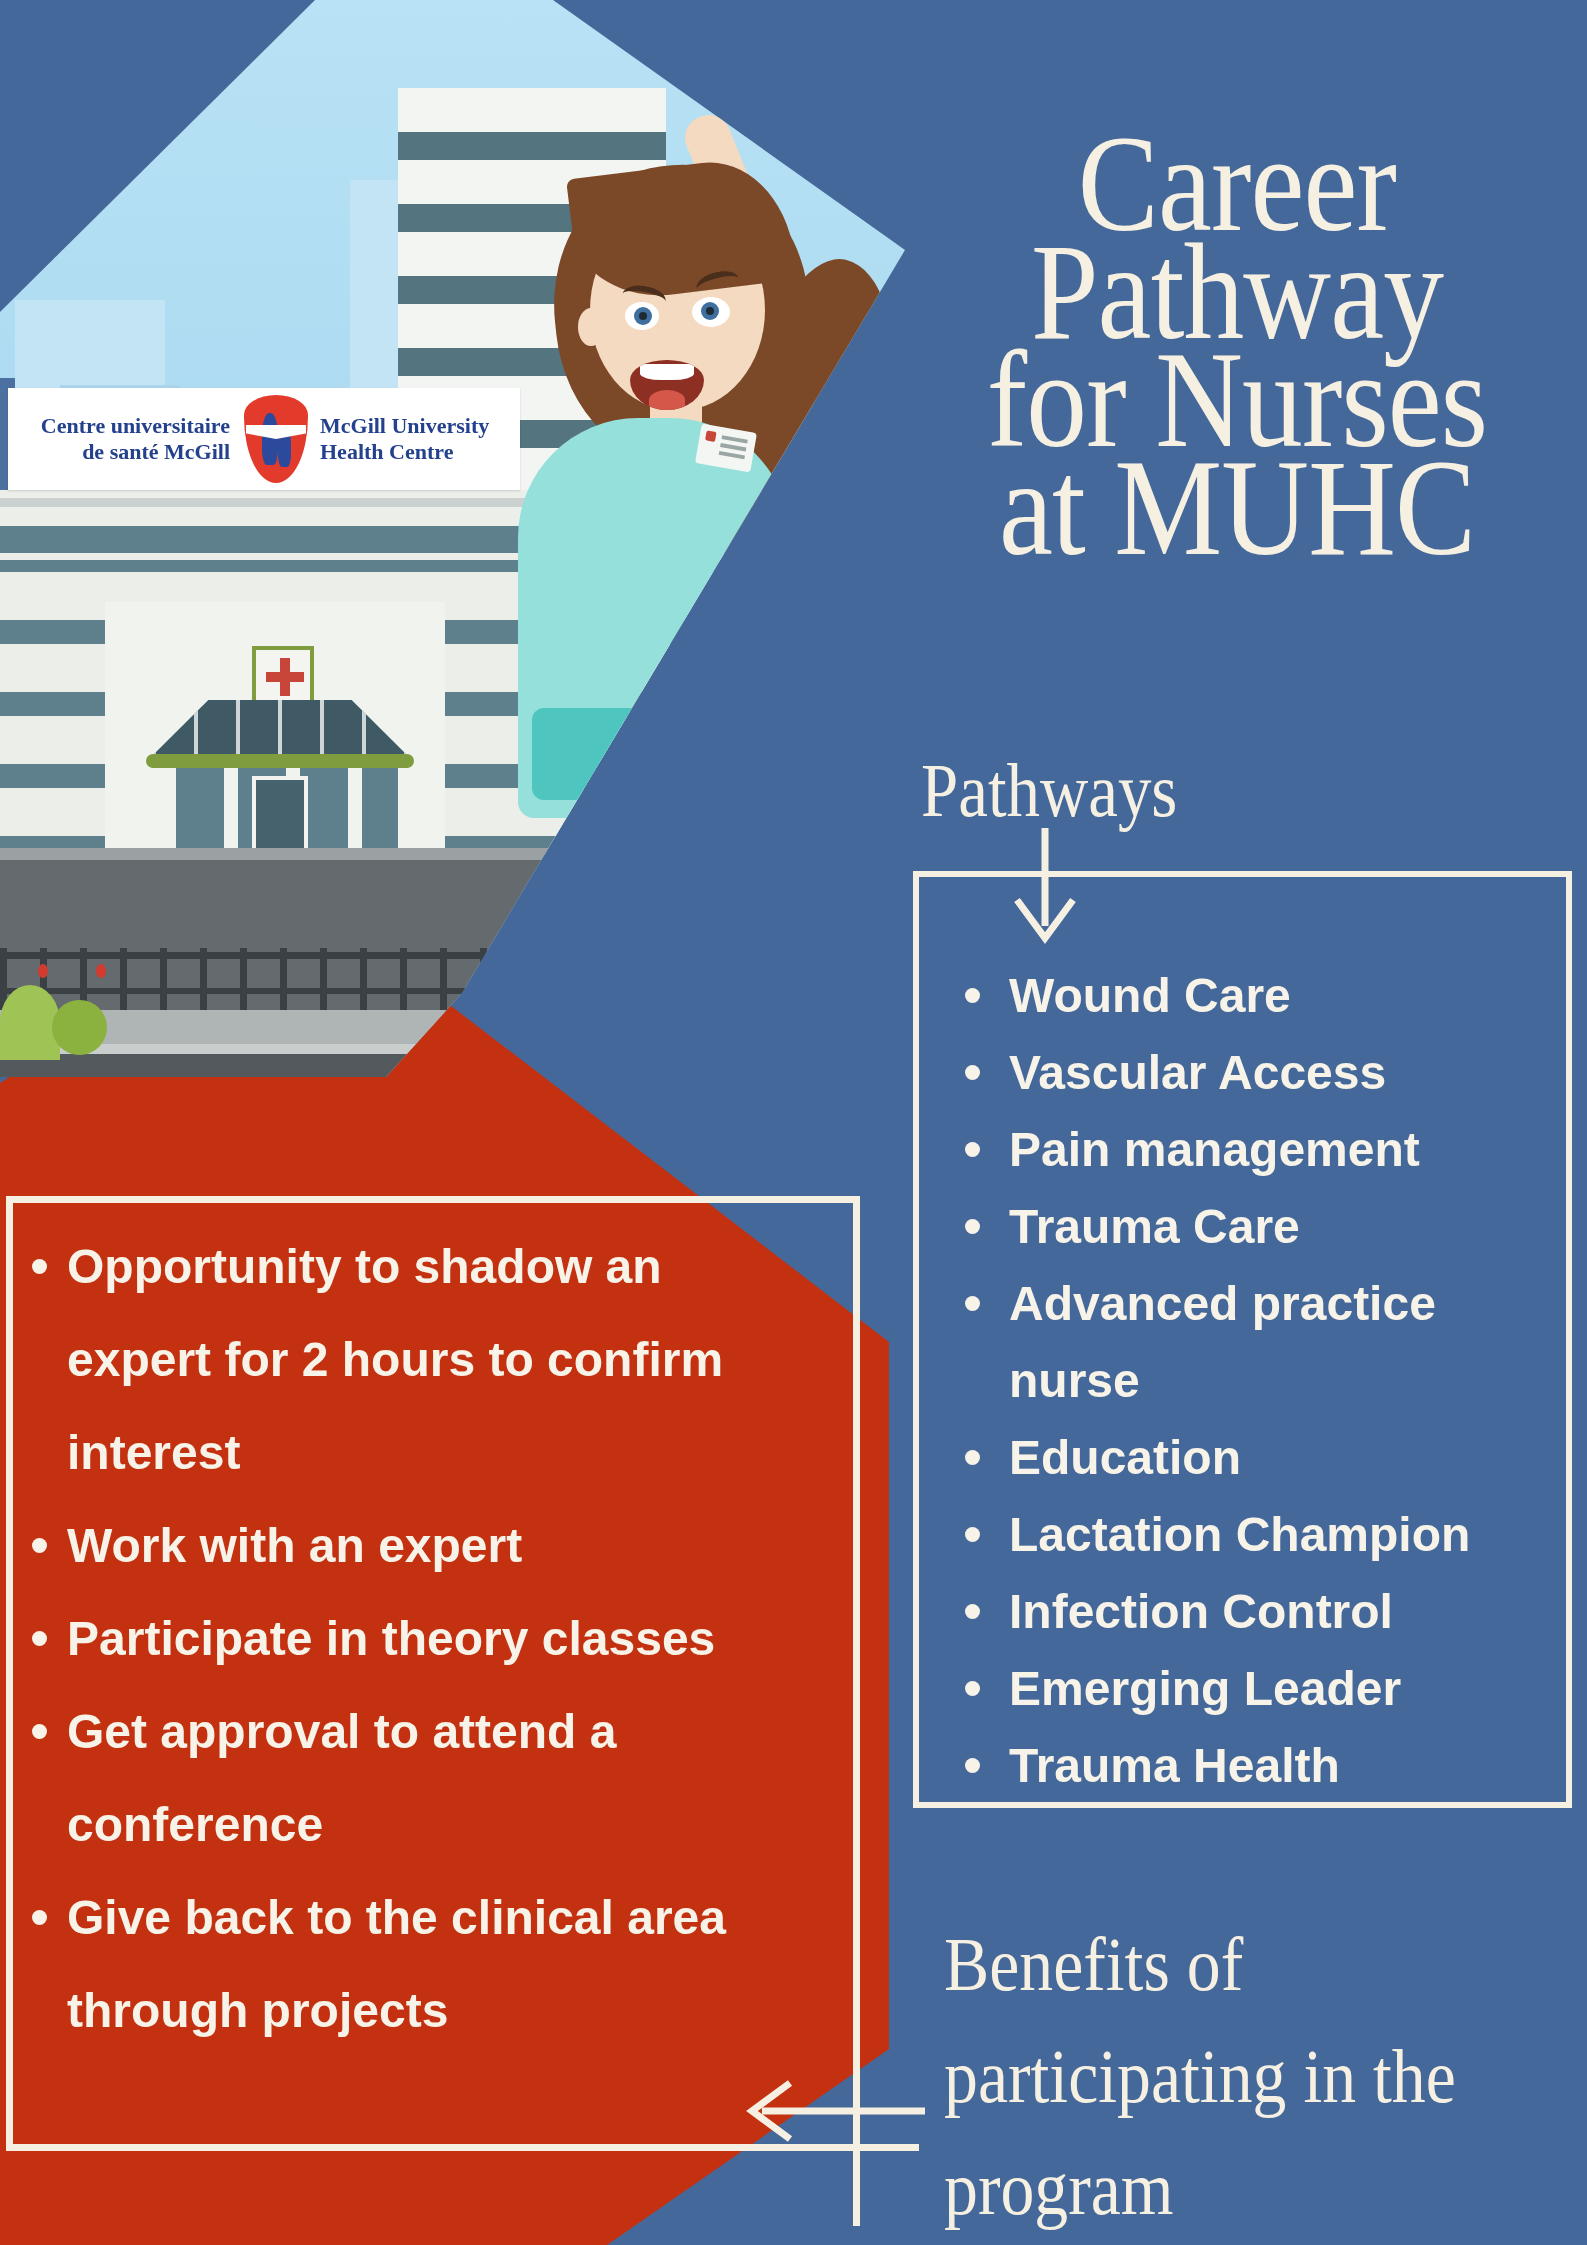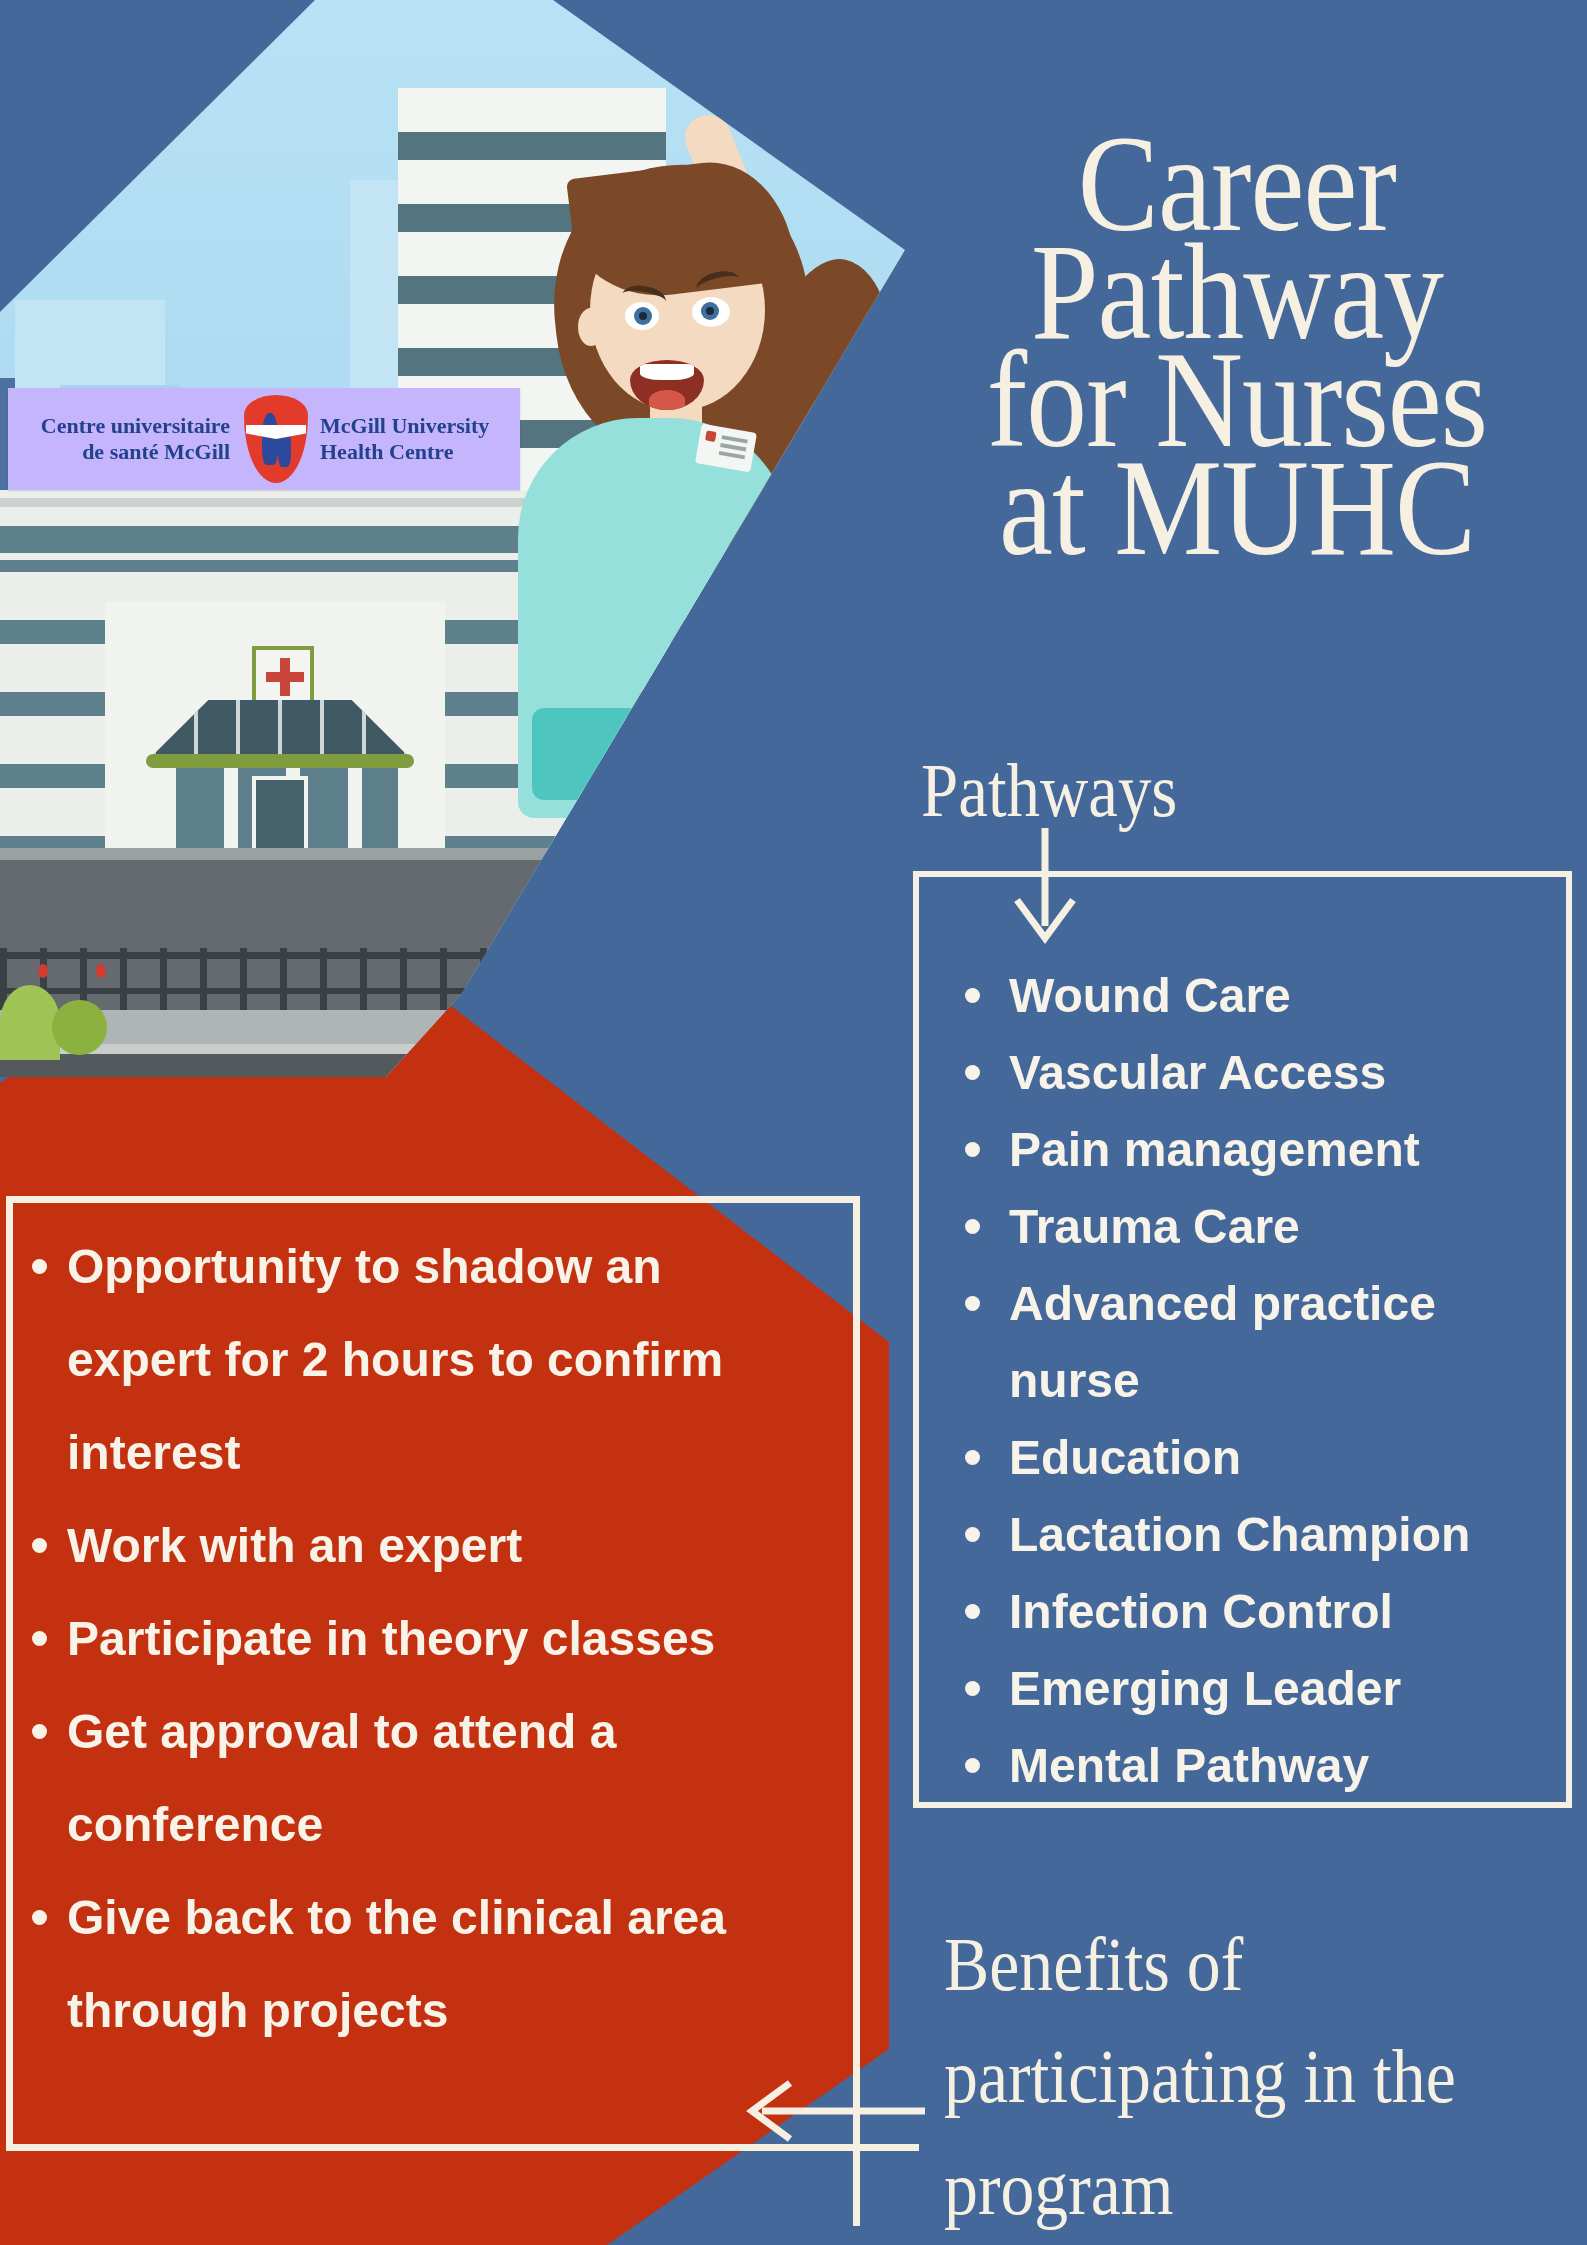--- a/index.html
+++ b/index.html
@@ -41,21 +41,21 @@
   .curb{left:0;top:1044px;width:905px;height:10px;background:#C9CECC;}
   .road-bottom{left:0;top:1054px;width:905px;height:23px;background:#54595D;}
   .fence-posts{left:0;top:948px;width:905px;height:64px;
      background:repeating-linear-gradient(90deg,#3A4044 0 7px,transparent 7px 40px);}
   .rail1{left:0;top:952px;width:905px;height:7px;background:#3A4044;}
   .rail2{left:0;top:988px;width:905px;height:6px;background:#3A4044;}
   .bush{left:0;top:985px;width:60px;height:75px;background:#9FC355;border-radius:50% 50% 0 0;}
   .bush2{left:52px;top:1000px;width:55px;height:55px;background:#8BB13F;border-radius:50%;}
   .flower{width:10px;height:14px;background:#D23B2F;border-radius:50%;}
   
-  .logo-strip{left:8px;top:388px;width:512px;height:102px;background:#c4b5fd;z-index:6;
+  .logo-strip{left:8px;top:388px;width:512px;height:102px;background:#ffffff;z-index:6;
      display:flex;align-items:center;box-shadow:0 1px 2px rgba(0,0,0,.15);}
   .logo-left{width:222px;text-align:right;font-family:"Liberation Serif",serif;font-weight:bold;
      color:#24418D;font-size:22px;line-height:26px;}
   .logo-right{width:200px;text-align:left;font-family:"Liberation Serif",serif;font-weight:bold;
      color:#24418D;font-size:22px;line-height:26px;margin-left:12px;}
   .shield{width:64px;height:88px;margin-left:14px;position:relative;background:#E23B2C;
      border-radius:32px 32px 50% 50%/20px 20px 75% 75%;}
   .shield:after{content:'';position:absolute;left:2px;top:30px;width:60px;height:14px;background:#FDFDFC;
      clip-path:polygon(0 0,100% 0,100% 60%,50% 100%,0 60%);}
   .person{position:absolute;background:#2B4A9B;border-radius:45% 45% 30% 30%;}
@@ -215,21 +215,21 @@
   <li>Wound Care</li>
   <li>Vascular Access</li>
   <li>Pain management</li>
   <li>Trauma Care</li>
   <li>Advanced practice
 nurse</li>
   <li>Education</li>
   <li>Lactation Champion</li>
   <li>Infection Control</li>
   <li>Emerging Leader</li>
-  <li>Mental Pathway</li>
+  <li>Trauma Health</li>
 </ul>
 
 <ul class="blist" id="benefits-list">
   <li>Opportunity to shadow an
 expert for 2 hours to confirm
 interest</li>
   <li>Work with an expert</li>
   <li>Participate in theory classes</li>
   <li>Get approval to attend a
 conference</li>

